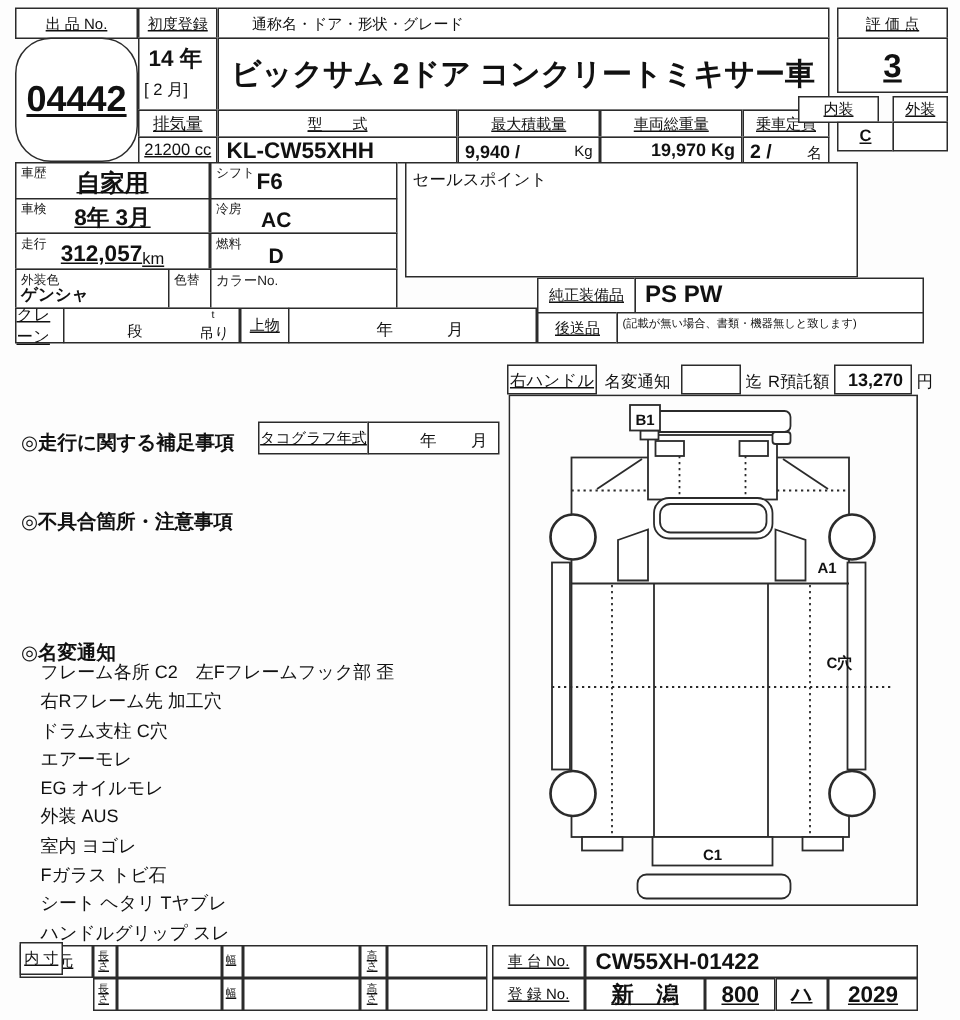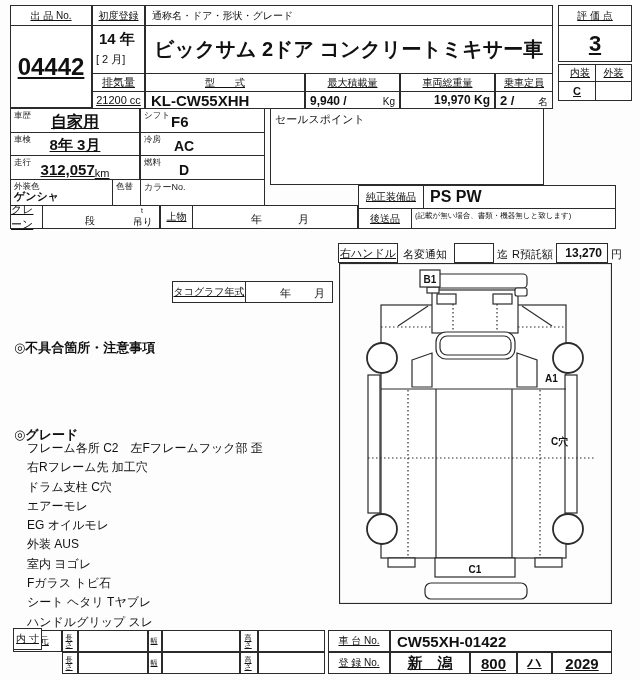--- a/index.html
+++ b/index.html
@@ -6,21 +6,21 @@
   .sheet{position:relative;width:640px;height:680px;background:#fdfdfd;
          font-family:"Liberation Sans","DejaVu Sans",sans-serif;color:#111;overflow:hidden;}
   .box{position:absolute;border:1px solid #2b2b2b;background:#fff;box-sizing:border-box;}
   .nob{position:absolute;box-sizing:border-box;}
   .c{display:flex;align-items:center;justify-content:center;text-decoration:underline;}
   .lft{display:flex;align-items:center;justify-content:flex-start;}
   .rgt{display:flex;align-items:center;justify-content:flex-end;}
   .cl{position:absolute;top:1px;left:3px;font-size:8.5px;color:#222;white-space:nowrap;}
   .b{font-weight:bold;}.f9{font-size:11px;}.f10{font-size:10px;}.f11{font-size:11px;}
   .f12{font-size:12px;}.f13{font-size:13px;}.f14{font-size:14px;}.f15{font-size:15px;}
-  .f16{font-size:16px;}.f20{font-size:20px;}.f22{font-size:22px;}.f24{font-size:24px;}
+  .f16{font-size:16px;}.f20{font-size:20px;}.f22{font-size:22px;}.f24{font-size:24px;border-radius:24px;}
   .tiny{font-size:7px;line-height:7.5px;word-break:break-all;width:9px;}
   .insp-line{height:19.3px;line-height:19.3px;font-size:12px;white-space:nowrap;}
   svg text{font-family:"Liberation Sans","DejaVu Sans",sans-serif;}
 </style>
 </head>
 <body>
 
 <div class="sheet">
 
   <div class="box c f10" style="left:10px;top:5px;width:82px;height:21px">
@@ -31,21 +31,21 @@
     </div>
 
   <div class="box c f10" style="left:92px;top:5px;width:53px;height:21px">
       <span>初度登録</span>
     </div>
   <div class="box" style="left:92px;top:25px;width:53px;height:49px">
     <div class="f15 b" style="position:absolute;top:4px;left:6px">14 年</div>
     <div class="f11" style="position:absolute;top:26px;left:3px">[ 2 月]</div>
   </div>
 
-  <div class="box lft f10" style="left:145px;top:5px;width:408px;height:21px;padding-left:6px">
+  <div class="box lft f10" style="left:145px;top:5px;width:408px;height:21px;padding-left:22px">
       <span>通称名・ドア・形状・グレード</span>
     </div>
   <div class="box lft f20 b" style="left:145px;top:25px;width:408px;height:49px;padding-left:8px;white-space:nowrap">
       <span>ビックサム 2ドア コンクリートミキサー車</span>
     </div>
 
   <div class="box c f9" style="left:92px;top:73px;width:53px;height:19px">
       <span>排気量</span>
     </div>
   <div class="box c f11" style="left:92px;top:91px;width:53px;height:18px">
@@ -81,21 +81,21 @@
     <span class="f13 b" style="position:absolute;left:4px;top:1px">2 /</span>
     <span class="f10" style="position:absolute;right:4px;top:3px">名</span>
   </div>
 
   <div class="box c f10" style="left:558px;top:5px;width:74px;height:21px">
       <span>評 価 点</span>
     </div>
   <div class="box c f22 b" style="left:558px;top:25px;width:74px;height:37px">
       <span>3</span>
     </div>
-  <div class="box c f10" style="left:558px;top:64px;width:44px;height:18px">
+  <div class="box c f10" style="left:532px;top:64px;width:54px;height:18px">
       <span>内装</span>
     </div>
   <div class="box c f10" style="left:595px;top:64px;width:37px;height:18px">
       <span>外装</span>
     </div>
   <div class="box c f11 b" style="left:558px;top:81px;width:38px;height:20px">
       <span>C</span>
     </div>
   <div class="box c f11 b" style="left:595px;top:81px;width:37px;height:20px">
       <span></span>
@@ -149,21 +149,21 @@
     <span class="f10" style="position:absolute;right:6px;top:9px">吊り</span>
   </div>
   <div class="box c f10" style="left:160px;top:205px;width:33px;height:24px">
       <span>上物</span>
     </div>
   <div class="box" style="left:192px;top:205px;width:166px;height:24px">
     <span class="f11" style="position:absolute;left:58px;top:6px">年</span>
     <span class="f11" style="position:absolute;left:105px;top:6px">月</span>
   </div>
 
-  <div class="box" style="left:270px;top:108px;width:274px;height:77px">
+  <div class="box" style="left:270px;top:108px;width:302px;height:77px">
     <span class="f11" style="position:absolute;left:4px;top:3px">セールスポイント</span>
   </div>
   <div class="box c f10" style="left:358px;top:185px;width:66px;height:24px">
       <span>純正装備品</span>
     </div>
   <div class="box lft f16 b" style="left:423px;top:185px;width:193px;height:24px;padding-left:6px">
       <span>PS PW</span>
     </div>
   <div class="box c f10" style="left:358px;top:208px;width:54px;height:21px">
       <span>後送品</span>
@@ -177,31 +177,32 @@
     </div>
   <div class="nob f11" style="left:403px;top:247px">名変通知</div>
   <div class="box" style="left:454px;top:243px;width:40px;height:20px"></div>
   <div class="nob f11" style="left:497px;top:247px">迄</div>
   <div class="nob f11" style="left:512px;top:247px">R預託額</div>
   <div class="box rgt f12 b" style="left:556px;top:243px;width:52px;height:20px;padding-right:5px">
       <span>13,270</span>
     </div>
   <div class="nob f11" style="left:611px;top:247px">円</div>
 
+  <div class="nob f13 b" style="left:14px;top:286px">◎走行に関する補足事項</div>
   <div class="box c f10" style="left:172px;top:281px;width:74px;height:22px">
       <span>タコグラフ年式</span>
     </div>
   <div class="box" style="left:245px;top:281px;width:88px;height:22px">
     <span class="f11" style="position:absolute;left:34px;top:4px">年</span>
     <span class="f11" style="position:absolute;left:68px;top:4px">月</span>
   </div>
 
   <div class="nob f13 b" style="left:14px;top:339px">◎不具合箇所・注意事項</div>
 
-  <div class="nob f13 b" style="left:14px;top:426px">◎グレード</div>
+  <div class="nob f13 b" style="left:14px;top:426px">◎名変通知</div>
   <div class="nob" style="left:27px;top:439px;width:305px">
     <div class="insp-line">フレーム各所 C2　左Fフレームフック部 歪</div>
     <div class="insp-line">右Rフレーム先 加工穴</div>
     <div class="insp-line">ドラム支柱 C穴</div>
     <div class="insp-line">エアーモレ</div>
     <div class="insp-line">EG オイルモレ</div>
     <div class="insp-line">外装 AUS</div>
     <div class="insp-line">室内 ヨゴレ</div>
     <div class="insp-line">Fガラス トビ石</div>
     <div class="insp-line">シート ヘタリ Tヤブレ</div>

